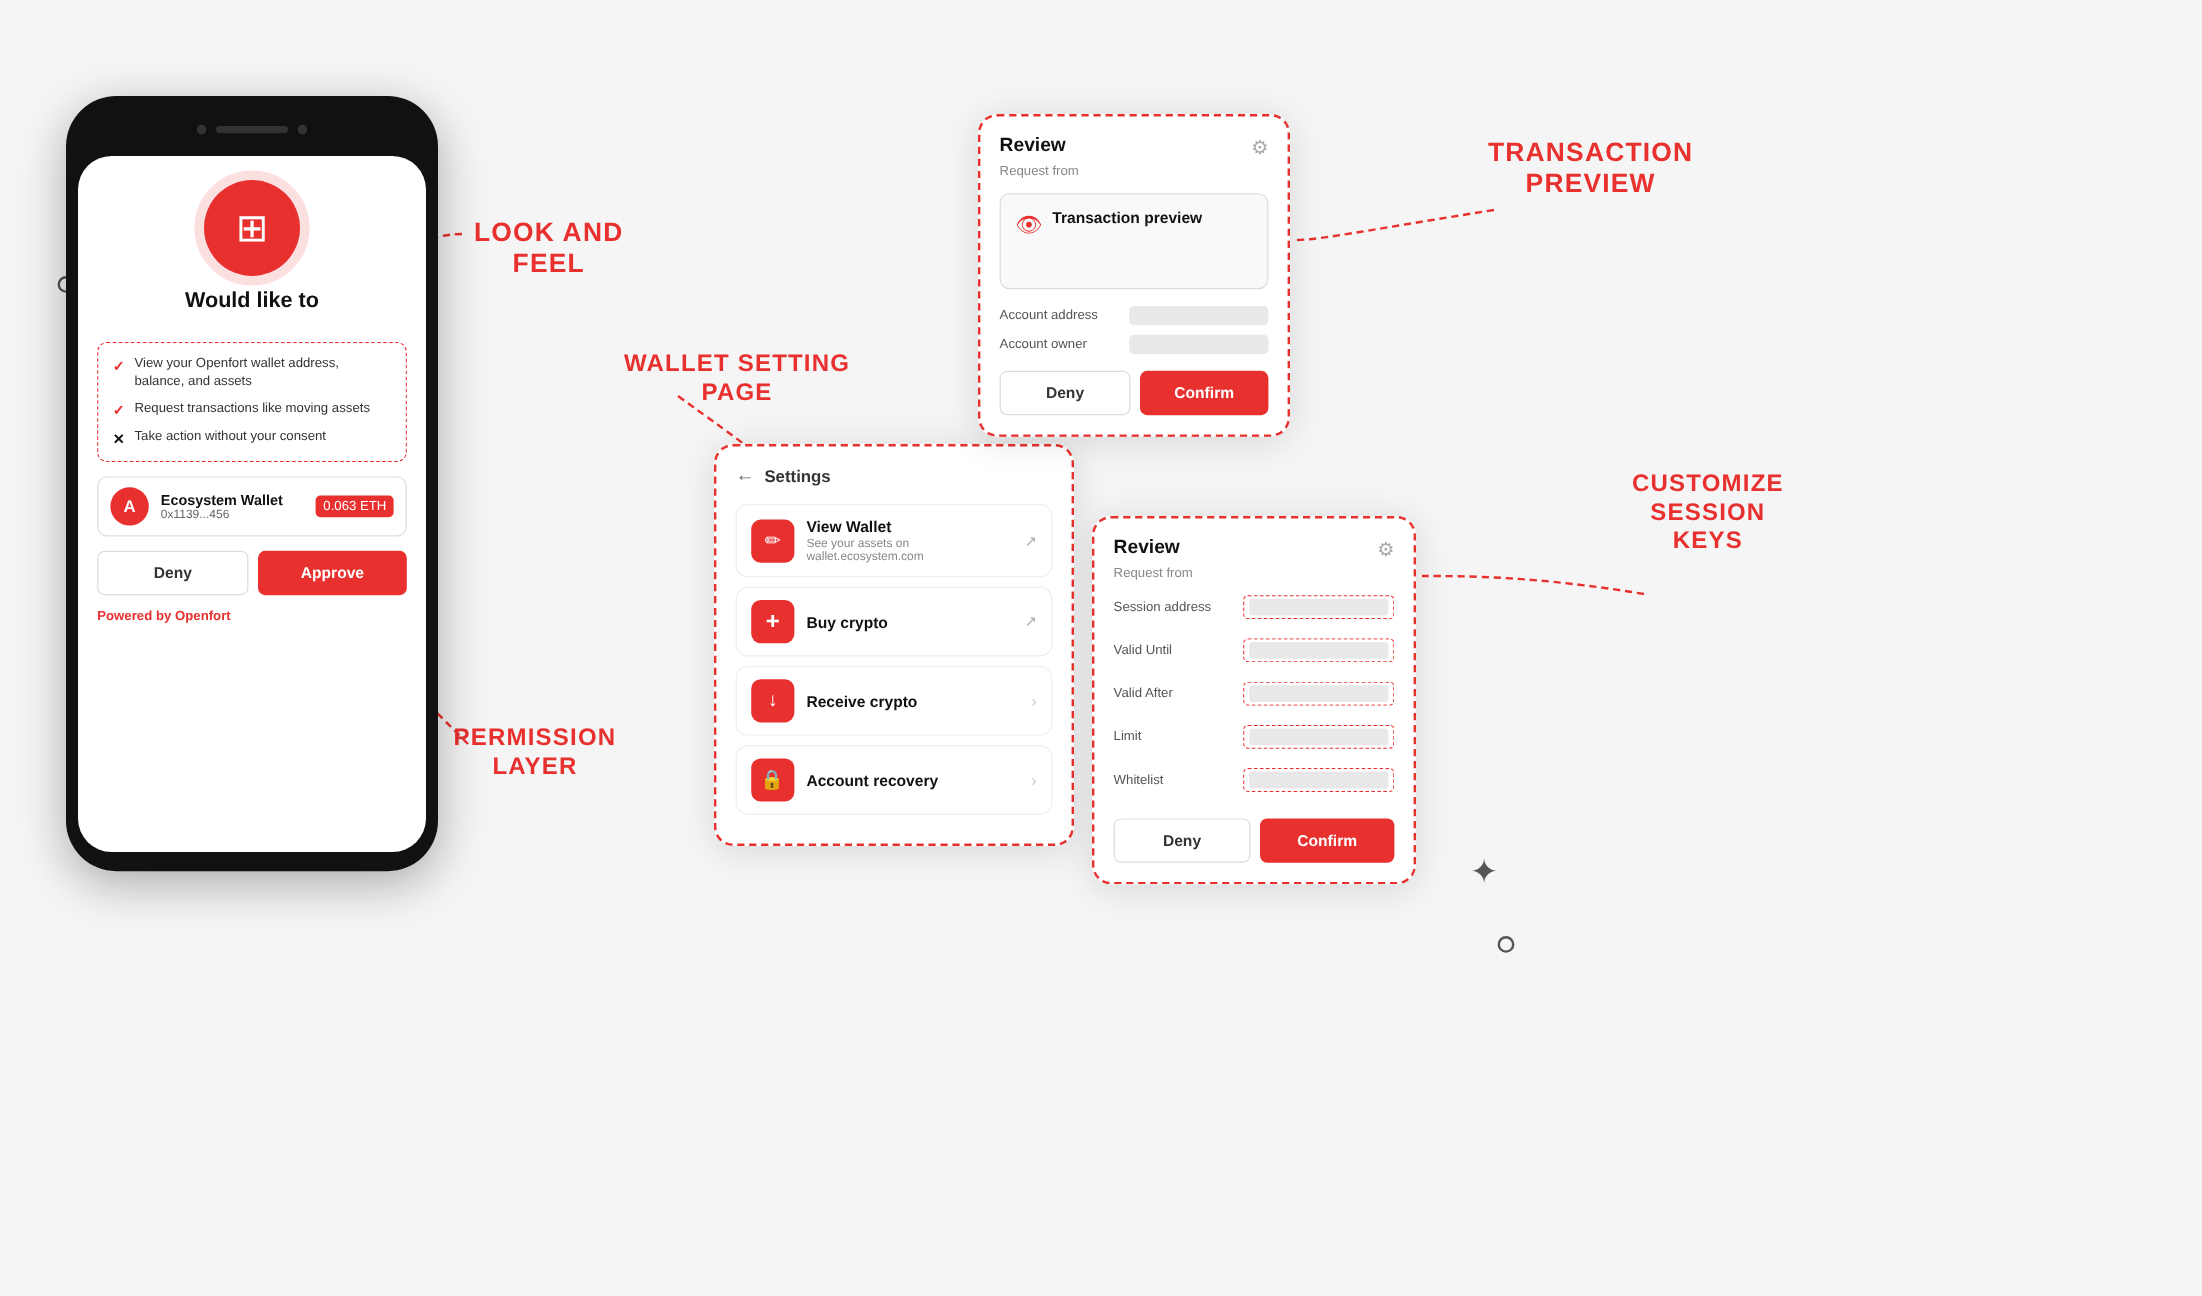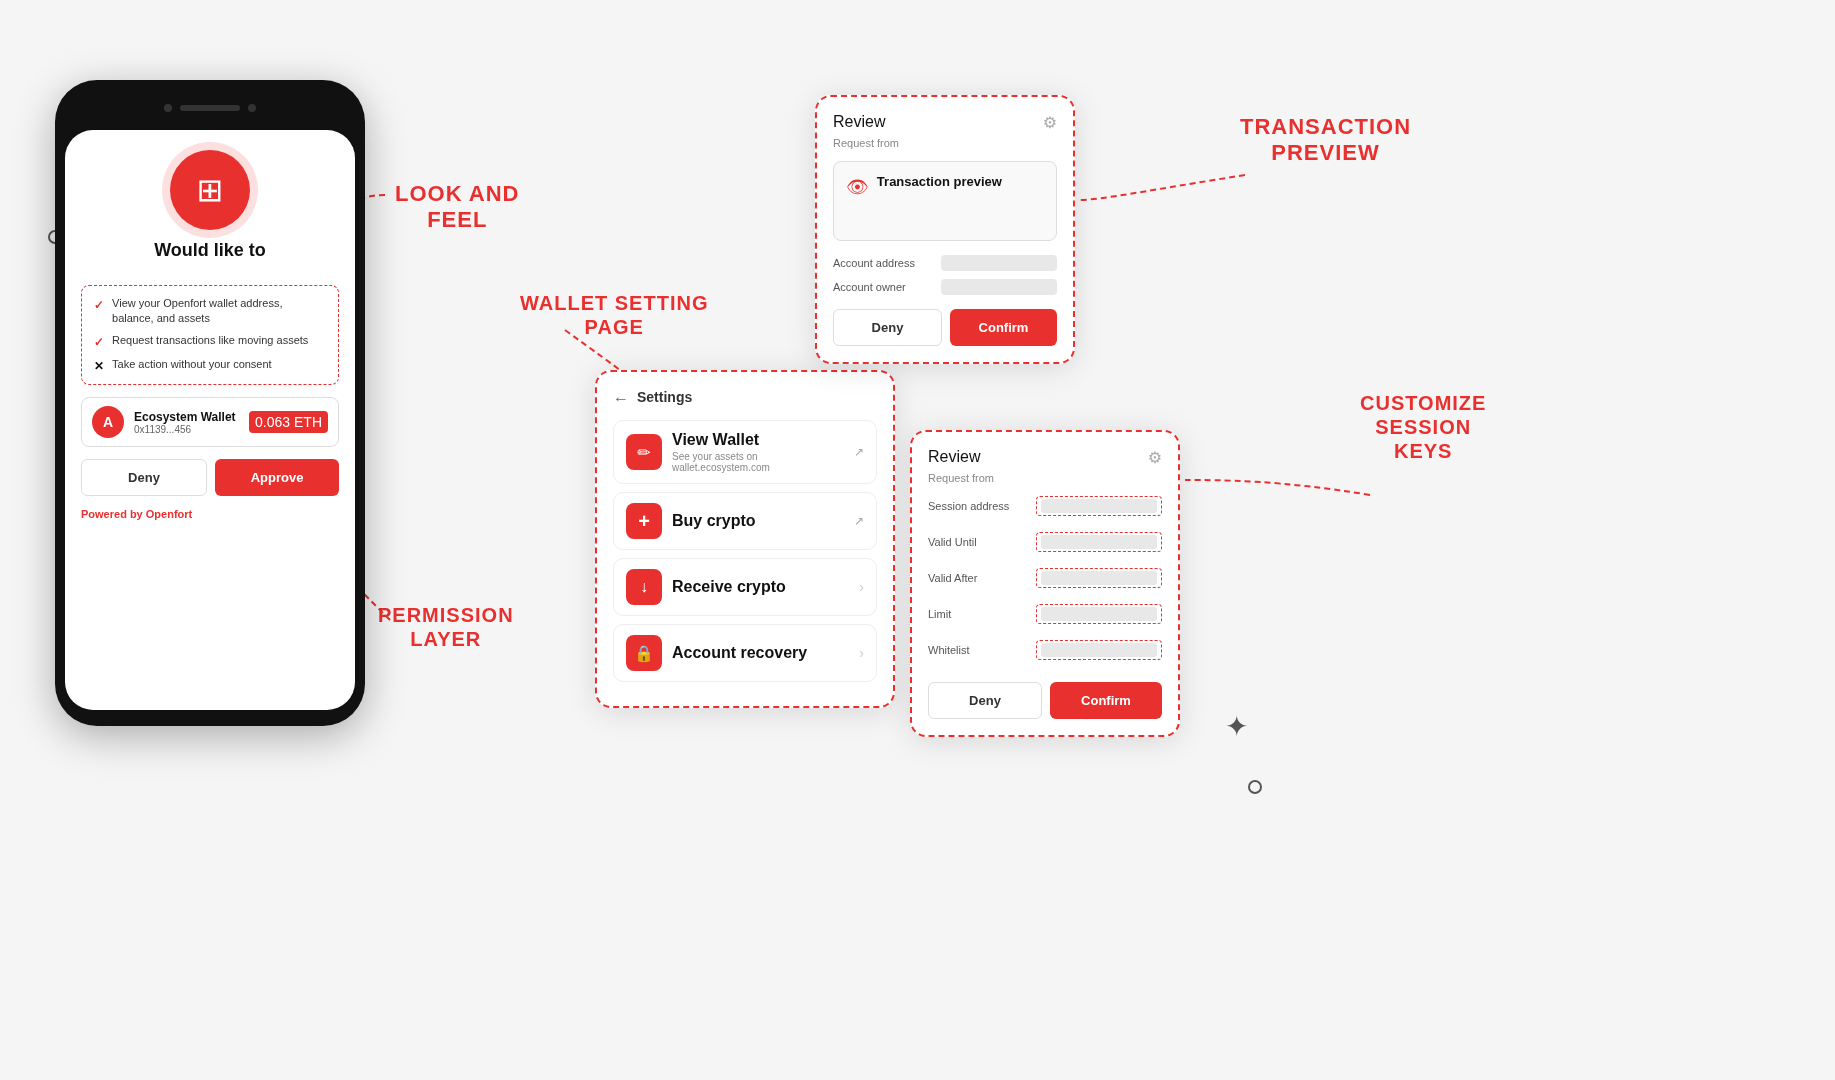--- a/index.html
+++ b/index.html
@@ -128,21 +128,21 @@
       font-weight: bold;
       font-size: 14px;
       flex-shrink: 0;
     }
     .wallet-info { flex: 1; }
     .wallet-name { font-size: 12px; font-weight: 700; color: #111; }
     .wallet-addr { font-size: 10px; color: #666; }
     .wallet-badge {
       background: #e8302e;
       color: #fff;
-      font-size: 14px;
+      font-size: 11px;
       padding: 3px 6px;
       border-radius: 4px;
     }
 
     .btn-row {
       display: flex;
       gap: 8px;
     }
     .btn-deny {
       flex: 1;
@@ -224,21 +224,21 @@
       height: 36px;
       background: #e8302e;
       border-radius: 8px;
       display: flex;
       align-items: center;
       justify-content: center;
       color: #fff;
       font-size: 16px;
       flex-shrink: 0;
     }
-    .ws-item-label { flex: 1; font-size: 16px; font-weight: 600; color: #111; }
+    .ws-item-label { flex: 1; font-size: 13px; font-weight: 600; color: #111; }
     .ws-item-sub { font-size: 10px; color: #888; margin-top: 2px; }
     .ws-arrow { color: #ccc; font-size: 14px; }
     .ws-ext { color: #aaa; font-size: 12px; }
     .ws-links {
       text-align: center;
       margin-top: 10px;
     }
     .ws-link-item {
       font-size: 12px;
       color: #555;
@@ -261,21 +261,21 @@
       top: 95px;
       width: 260px;
       background: #fff;
       border-radius: 16px;
       box-shadow: 0 4px 30px rgba(0,0,0,0.12);
       padding: 16px;
       border: 2px dashed #e8302e;
     }
     .panel-title {
       font-size: 16px;
-      font-weight: 400;
+      font-weight: 700;
       color: #111;
       margin-bottom: 4px;
     }
     .panel-sub {
       font-size: 11px;
       color: #888;
       margin-bottom: 12px;
     }
     .tx-preview-box {
       border: 1.5px solid #ddd;

